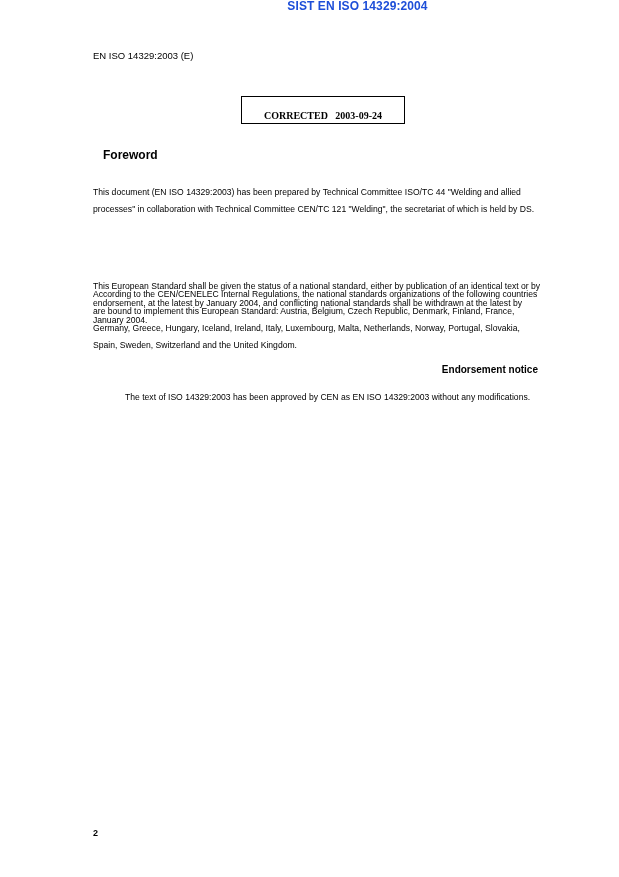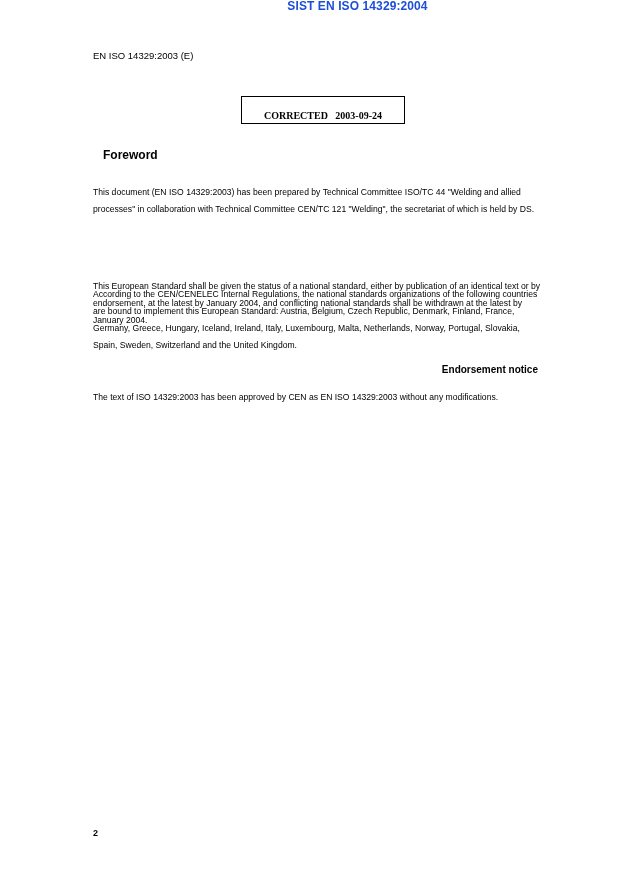--- a/index.html
+++ b/index.html
@@ -70,21 +70,21 @@
     .p3 { top: 286px; }
     .endorse-title {
       position: absolute;
       top: 364px;
       left: 93px;
       width: 445px;
       text-align: right;
       font-size: 10px;
       font-weight: bold;
     }
-    .p4 { top: 389px; }
+    .p4 { top: 389px; margin-left: 32px; }
     .page-number {
       position: absolute;
       top: 828px;
       left: 93px;
       font-size: 9px;
       font-weight: bold;
     }
   </style>
 </head>
 <body>

